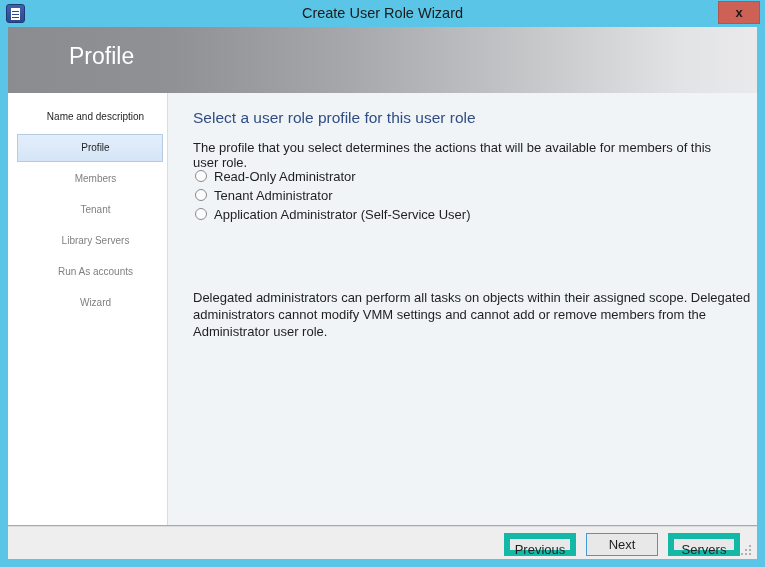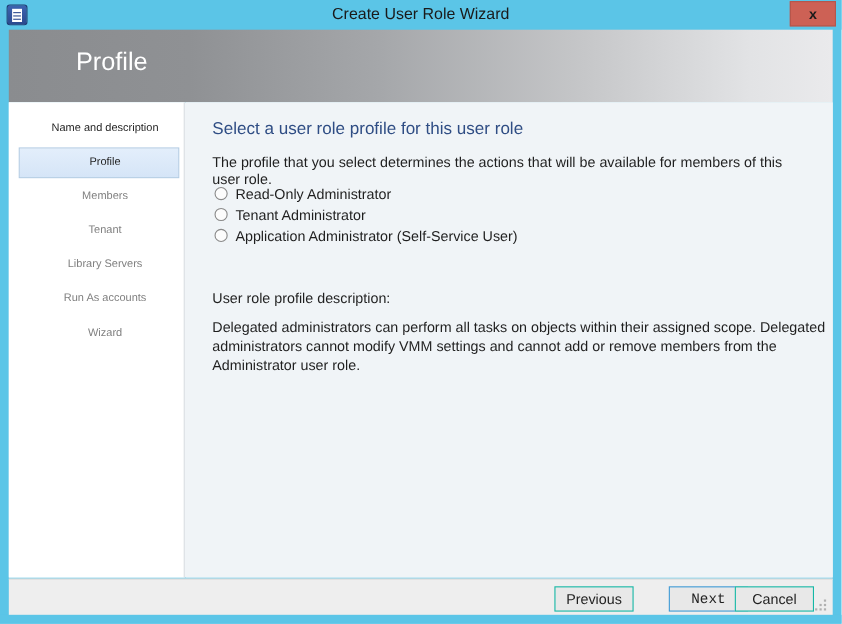--- a/index.html
+++ b/index.html
@@ -229,31 +229,31 @@
   }
   .btn {
     position: absolute;
     top: 6px;
     width: 72px;
     height: 23px;
     font-size: 13px;
     line-height: 21px;
     text-align: center;
     background: #e8e8e8;
-    border: 1px solid #14b8a6;
+    border: 6px solid #14b8a6;
     box-sizing: border-box;
     color: #1f1f1f;
     cursor: pointer;
   }
   .btn.default {
     border: 1px solid #3f9bd6;
     background: #e8e8e8;
   }
   #btn-previous { left: 496px; }
-  #btn-next     { left: 600px; font-family: Liberation Mono, monospace; }
+  #btn-next     { left: 578px; }
   #btn-cancel   { left: 660px; }
 
   #resize-grip {
     position: absolute;
     right: 5px; bottom: 3px;
     width: 13px; height: 13px;
   }
   #resize-grip i {
     position: absolute;
     width: 2px; height: 2px;
@@ -308,29 +308,28 @@
         <div class="radio-row">
           <span class="radio-mark"></span>
           <span class="radio-label">Tenant Administrator</span>
         </div>
         <div class="radio-row">
           <span class="radio-mark"></span>
           <span class="radio-label">Application Administrator (Self-Service User)</span>
         </div>
       </div>
 
-      <div id="desc-label">User role profile description:</div>
       <div id="desc-body">Delegated administrators can perform all tasks on objects within their assigned scope. Delegated administrators cannot modify VMM settings and cannot add or remove members from the Administrator user role.</div>
     </div>
   </div>
 
   <div id="footer">
     <div class="btn" id="btn-previous">Previous</div>
     <div class="btn default" id="btn-next">Next</div>
-    <div class="btn" id="btn-cancel">Cancel</div>
+    <div class="btn" id="btn-cancel">Servers</div>
     <div id="resize-grip">
         <i style="left: 10px; top: 2px;"></i>
         <i style="left: 6px; top: 6px;"></i>
         <i style="left: 10px; top: 6px;"></i>
         <i style="left: 2px; top: 10px;"></i>
         <i style="left: 6px; top: 10px;"></i>
         <i style="left: 10px; top: 10px;"></i>
       </div>
   </div>
 

